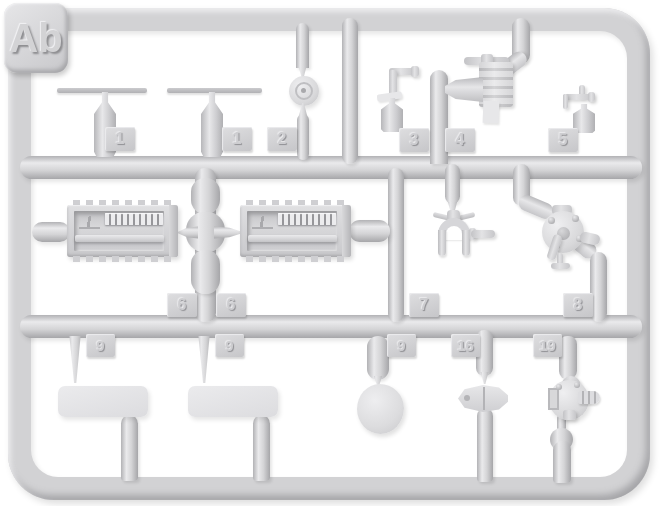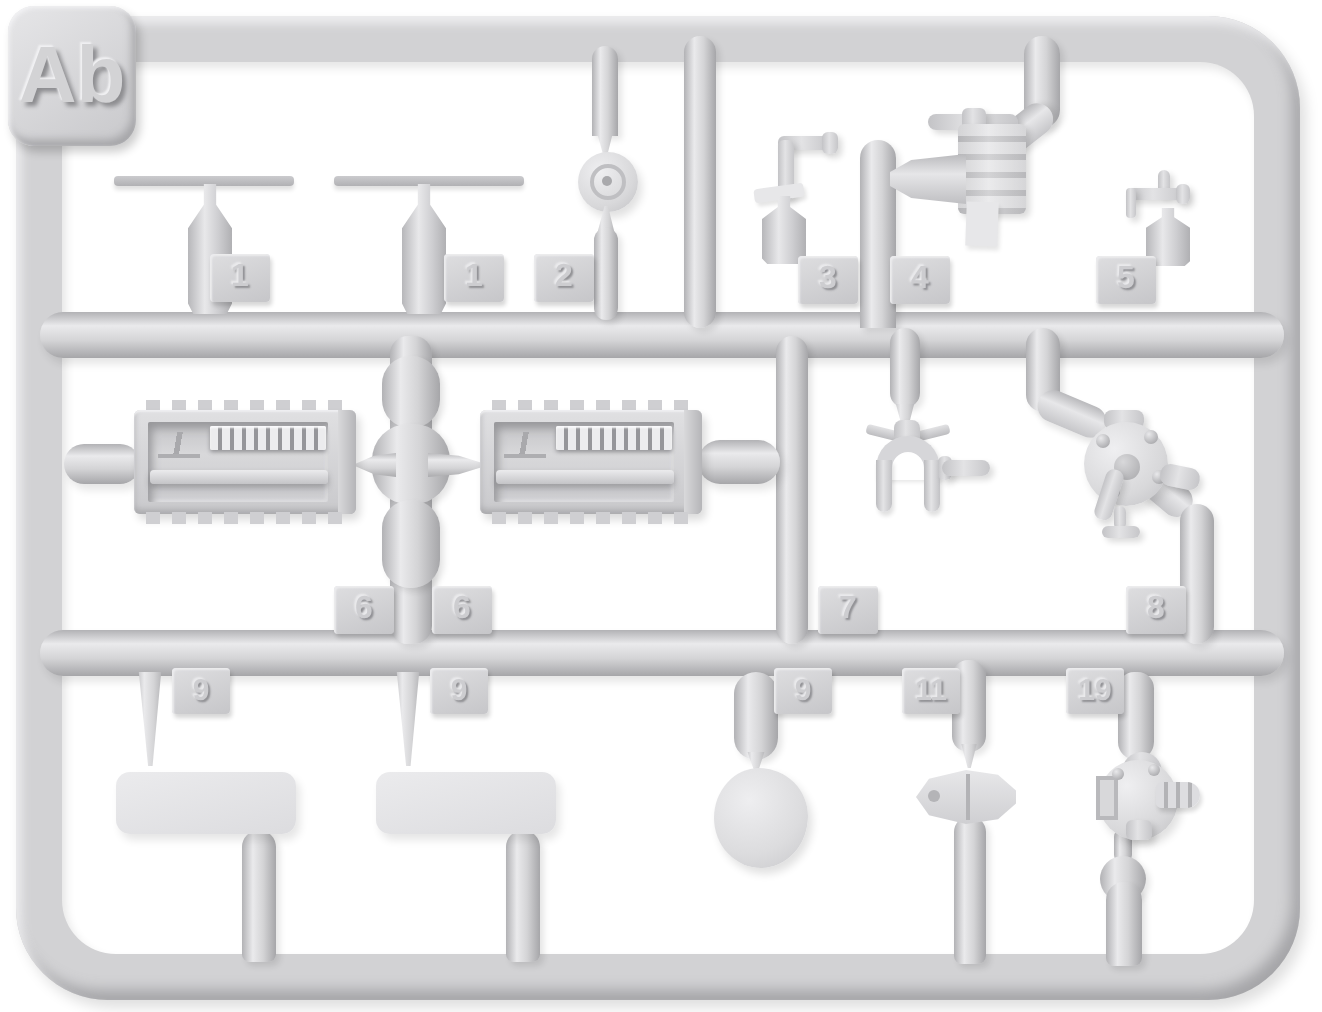--- a/index.html
+++ b/index.html
@@ -283,21 +283,21 @@
   <div class="tag small" style="left:86px;top:334px;">
       <span>9</span>
     </div>
   <div class="tag small" style="left:215px;top:334px;">
       <span>9</span>
     </div>
   <div class="tag small" style="left:387px;top:334px;">
       <span>9</span>
     </div>
   <div class="tag small" style="left:451px;top:334px;">
-      <span>11</span>
+      <span>16</span>
     </div>
   <div class="tag small" style="left:533px;top:334px;">
       <span>19</span>
     </div>
 
   <div class="id-plate">
     <span>Ab</span>
   </div>
 
 </div>

